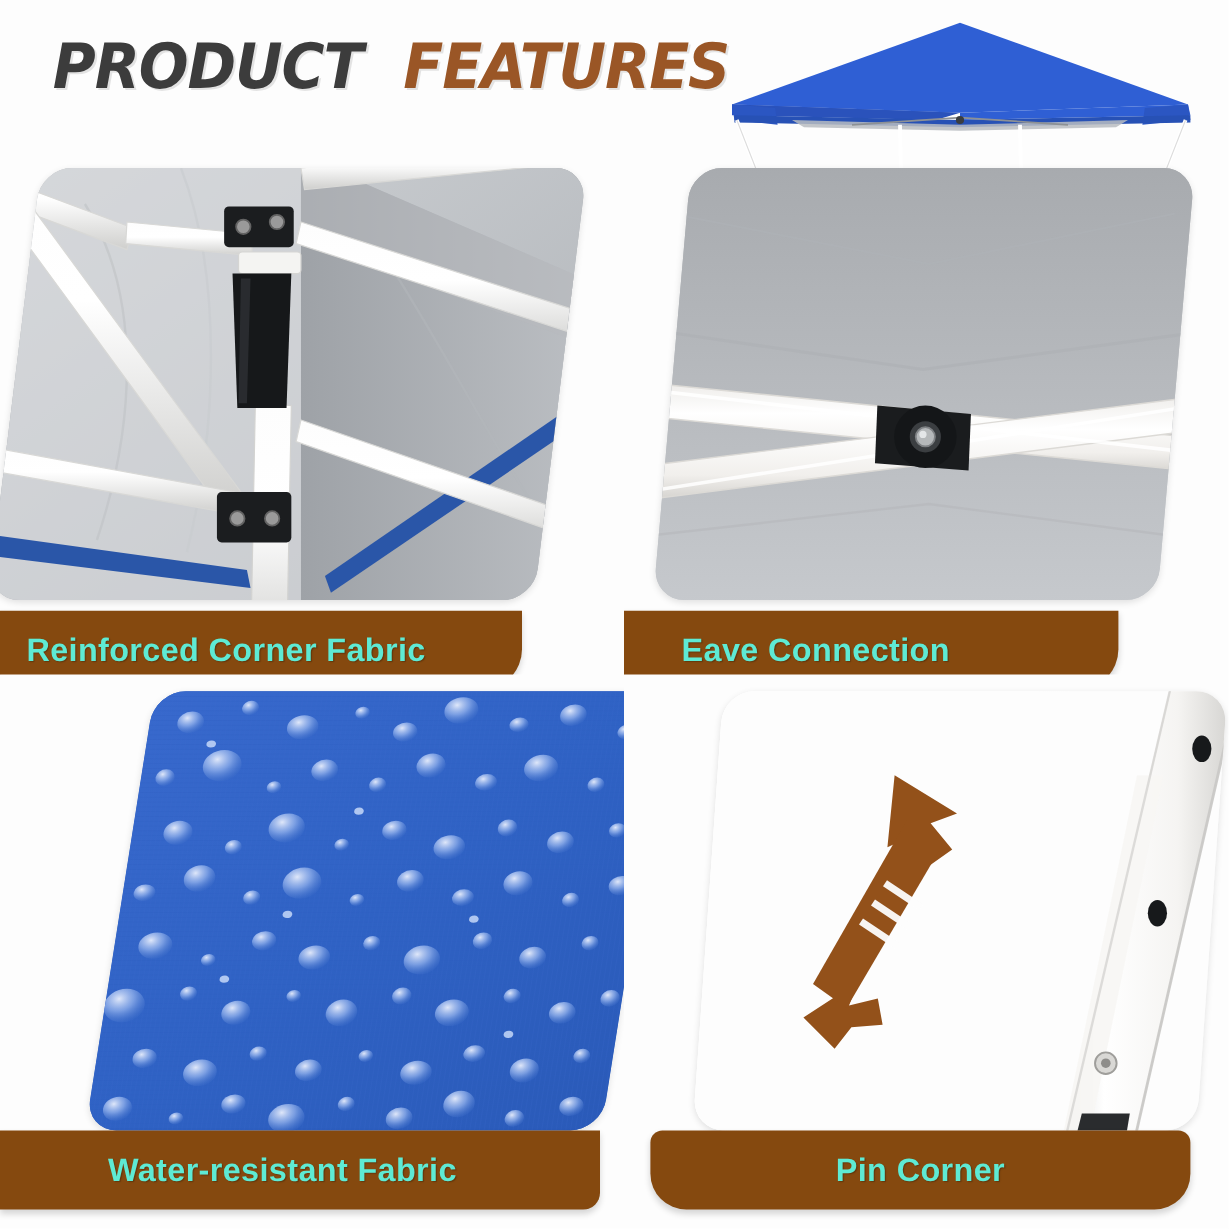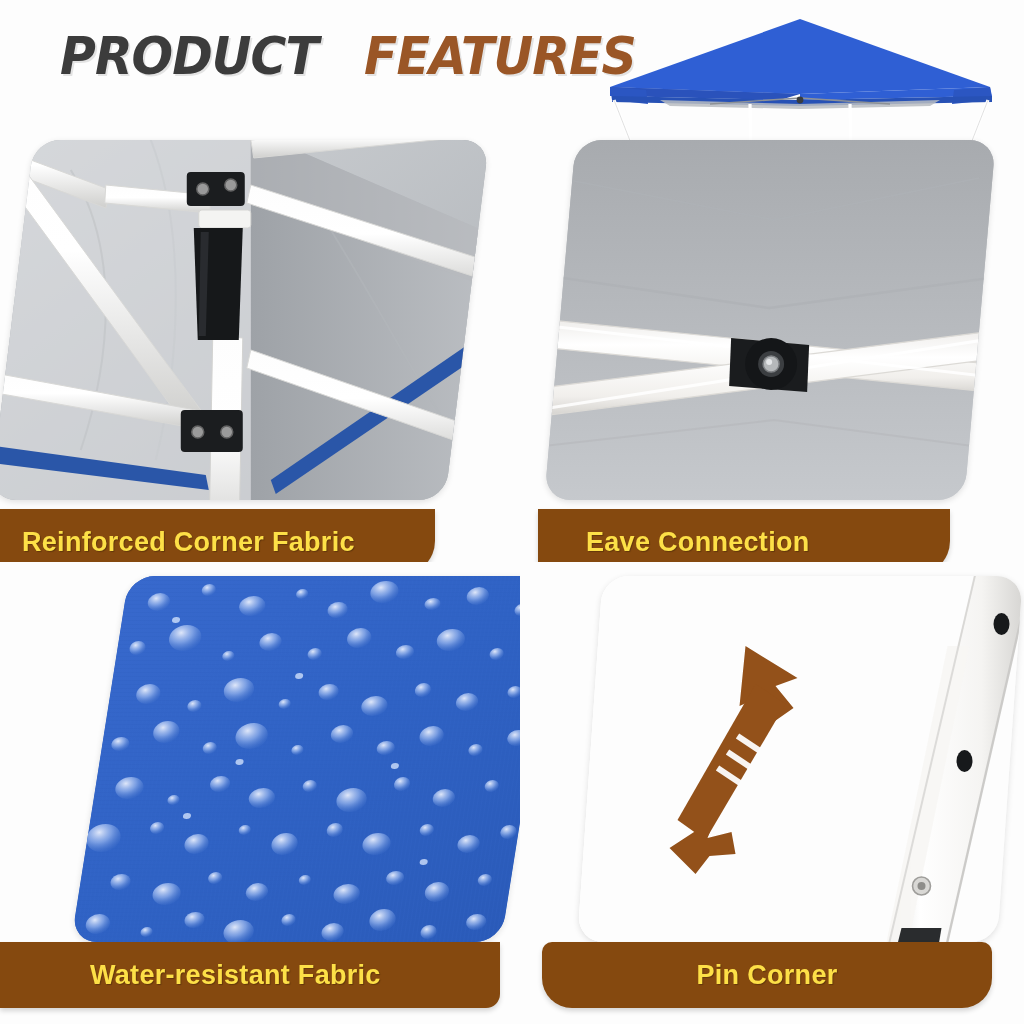--- a/index.html
+++ b/index.html
@@ -7,22 +7,22 @@
     width:1024px;height:1024px;
     background:#ffffff;
     font-family:"Liberation Sans", sans-serif;
     overflow:hidden;
     position:relative;
   }
   #stage{position:absolute;inset:0;width:1024px;height:1024px;overflow:hidden;background:#fdfdfd;}
 
   
   .title-wrap{
-    position:absolute;left:60px;top:26px;
-    display:flex;align-items:baseline;gap:30px;
+    position:absolute;left:44px;top:26px;
+    display:flex;align-items:baseline;gap:18px;
     white-space:nowrap;
   }
   .title-word{
     font-family:"DejaVu Sans", sans-serif;
     font-weight:bold;
     font-style:italic;
     font-size:52px;
     letter-spacing:-1px;
     transform:scaleX(0.94);
     transform-origin:left bottom;
@@ -41,21 +41,21 @@
     border-radius:26px;
     overflow:hidden;
     box-shadow:0 2px 6px rgba(0,0,0,0.12);
   }
   .photo-inner{position:absolute;inset:0;overflow:hidden;}
 
   
   .banner{
     position:absolute;
     background:#85490f;
-    color:#fde047;
+    color:#5eead4;
     display:flex;
     align-items:center;
     font-weight:bold;
     font-size:27px;
     letter-spacing:0.3px;
     box-shadow:0 3px 5px rgba(0,0,0,0.16);
   }
   .banner span{text-shadow:1px 1px 1px rgba(0,0,0,0.25);}
 
   
@@ -74,21 +74,21 @@
 
   
   #card-tr{left:520px;top:132px;width:504px;height:430px;}
   #photo-tr{
     left:40px;top:8px;width:420px;height:360px;
     transform:skewX(-5deg);
     background:linear-gradient(170deg,#a9acb0 0%,#b7babe 55%,#c6c9cd 100%);
   }
   #photo-tr .tr-scene{position:absolute;left:-50px;top:-20px;width:540px;height:420px;transform:skewX(5deg);}
   #banner-tr{
-    left:18px;top:377px;width:412px;height:66px;
+    left:0;top:377px;width:412px;height:66px;
     border-radius:0 0 34px 0;
     padding-left:48px;box-sizing:border-box;
   }
 
   
   #card-bl{left:0;top:566px;width:520px;height:458px;}
   #photo-bl{
     left:100px;top:10px;width:430px;height:366px;
     transform:skewX(-9deg);
     background:#2f62c4;

